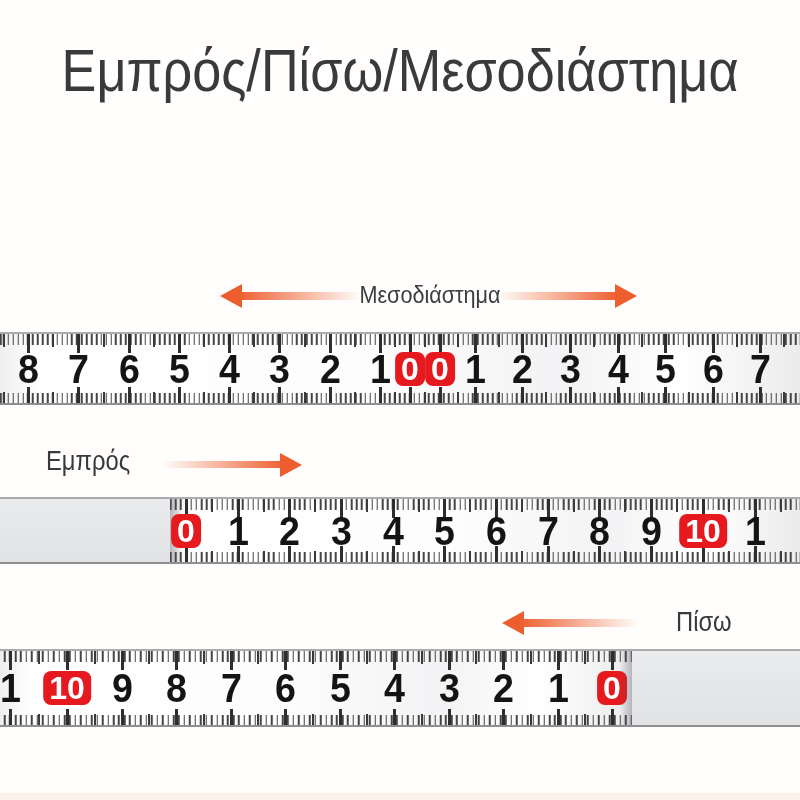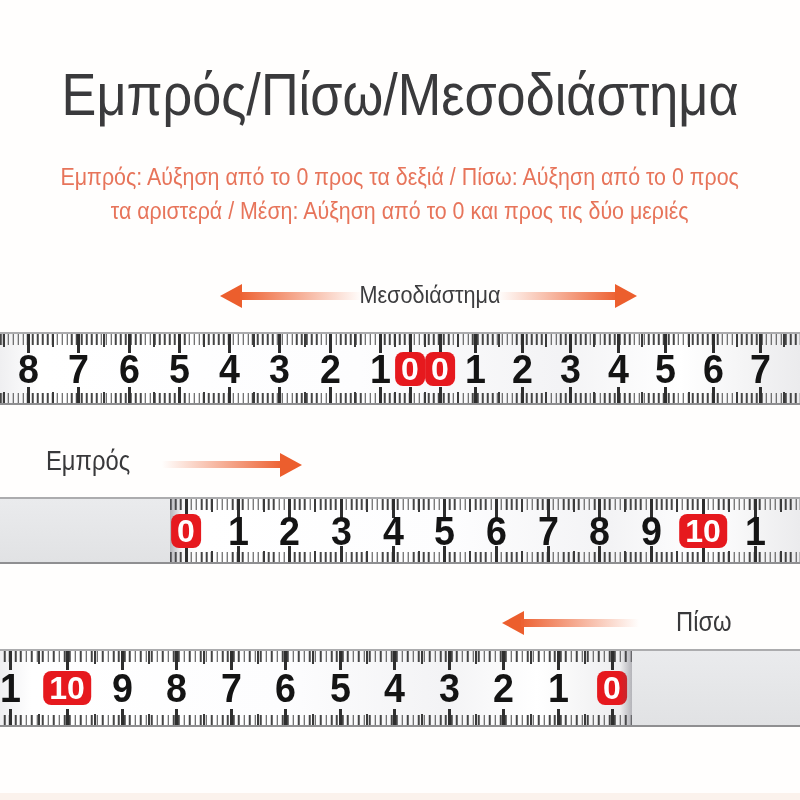--- a/index.html
+++ b/index.html
@@ -1,20 +1,20 @@
 <!DOCTYPE html>
 <html><head>
 <meta charset="utf-8">
 <style>
   html,body{margin:0;padding:0;background:#fff;}
   .stage{position:relative;width:800px;height:800px;overflow:hidden;background:#fffefd;
          font-family:"Liberation Sans",sans-serif;}
 
   
-  .title{position:absolute;left:0;right:0;top:64px;text-align:center;
+  .title{position:absolute;left:0;right:0;top:40px;text-align:center;
          font-size:60px;line-height:62px;color:#3a3a3c;white-space:nowrap;}
   .title>span{display:inline-block;transform:scaleX(.87);}
   .subtitle{position:absolute;left:0;right:0;top:160px;text-align:center;
             font-size:23px;line-height:34px;color:#e7745a;white-space:nowrap;}
   .subtitle .sline{display:inline-block;transform:scaleX(.93);}
 
   
   .rowlabel{position:absolute;color:#39393b;font-size:27px;white-space:nowrap;
             transform-origin:left center;transform:scaleX(.88);}
   .mid-label{position:absolute;left:430px;top:281px;font-size:24px;color:#3d3d3f;
@@ -67,24 +67,20 @@
 </style>
 </head>
 <body>
 
 <div class="stage">
 
   <div class="title">
     <span>Εμπρός/Πίσω/Μεσοδιάστημα</span>
   </div>
 
-  <div class="subtitle">
-    <span class="sline">Εμπρός: Αύξηση από το 0 προς τα δεξιά / Πίσω: Αύξηση από το 0 προς</span><br>
-    <span class="sline">τα αριστερά / Μέση: Αύξηση από το 0 και προς τις δύο μεριές</span>
-  </div>
 
   <div class="ahead head-left" style="left:220px;top:284px;"></div>
   <div class="abody fade-l" style="left:240px;top:292px;width:122px;"></div>
   <div class="mid-label">Μεσοδιάστημα</div>
   <div class="abody fade-r" style="left:498px;top:292px;width:118px;"></div>
   <div class="ahead head-right" style="left:615px;top:284px;"></div>
 
   <div class="ruler r-middle" id="ruler1">
     <div class="tape" style="left: 0px; width: 800px; --minor: 4.89px; --moff: 2.75px;">
         <i class="t ht" style="left: 2.55px;"></i>

